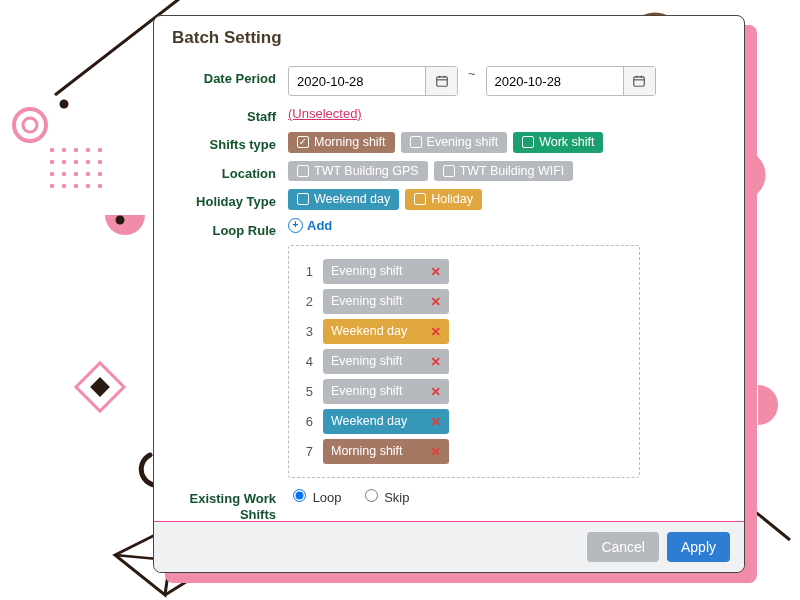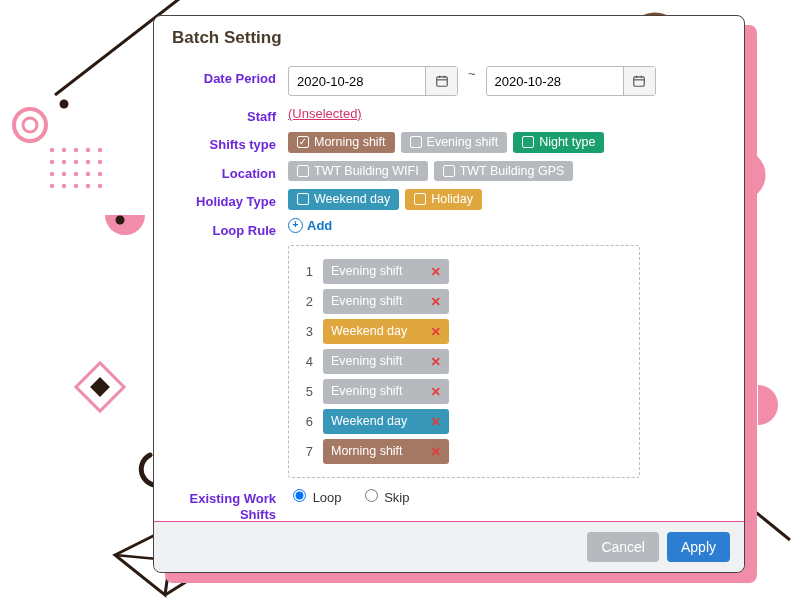--- a/index.html
+++ b/index.html
@@ -47,21 +47,21 @@
   .row {
     display: flex;
     align-items: flex-start;
     margin: 8px 0;
   }
   .label-col {
     width: 122px;
     text-align: right;
     padding-right: 12px;
     padding-top: 5px;
-    color: #6d28d9;
+    color: #14532d;
     font-weight: bold;
     font-size: 13px;
   }
   .field-col {
     flex: 1;
     display: flex;
     flex-wrap: wrap;
     align-items: flex-start;
     gap: 6px;
   }
@@ -345,35 +345,35 @@
           <span class="chip brown">
             <span class="box">✓</span>
             <span>Morning shift</span>
           </span>
           <span class="chip grey">
             <span class="box"></span>
             <span>Evening shift</span>
           </span>
           <span class="chip green">
             <span class="box"></span>
-            <span>Night type</span>
+            <span>Work shift</span>
           </span>
         </div>
     </div>
 
     <div class="row">
       <div class="label-col">Location</div>
       <div class="field-col" id="location-chips">
           <span class="chip grey">
             <span class="box"></span>
+            <span>TWT Building GPS</span>
+          </span>
+          <span class="chip grey">
+            <span class="box"></span>
             <span>TWT Building WIFI</span>
-          </span>
-          <span class="chip grey">
-            <span class="box"></span>
-            <span>TWT Building GPS</span>
           </span>
         </div>
     </div>
 
     <div class="row">
       <div class="label-col">Holiday Type</div>
       <div class="field-col" id="holiday-chips">
           <span class="chip teal">
             <span class="box"></span>
             <span>Weekend day</span>

